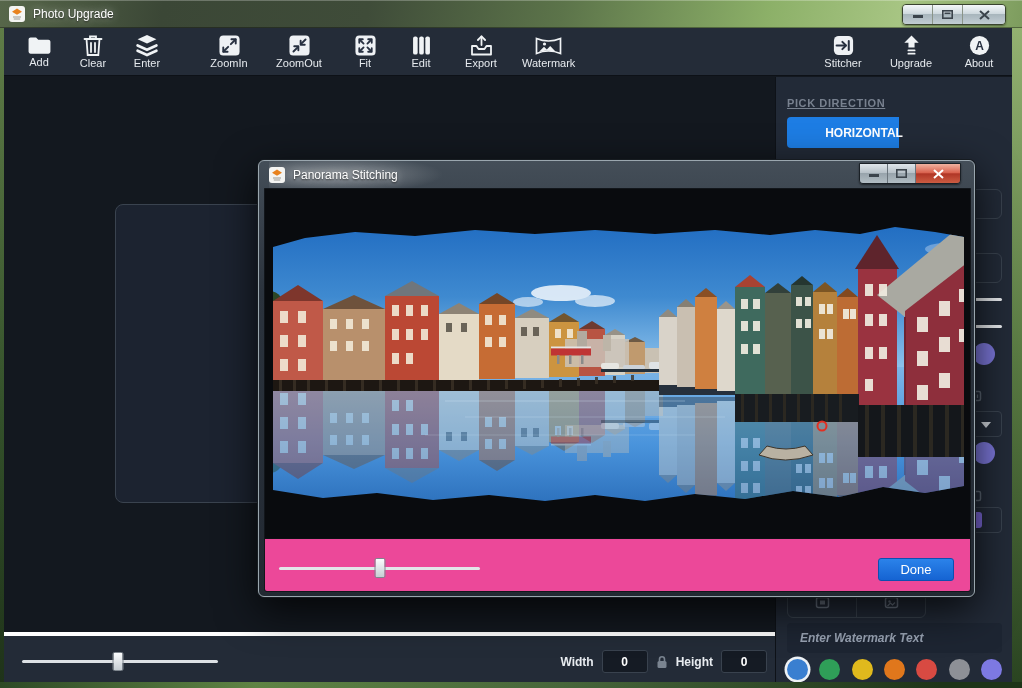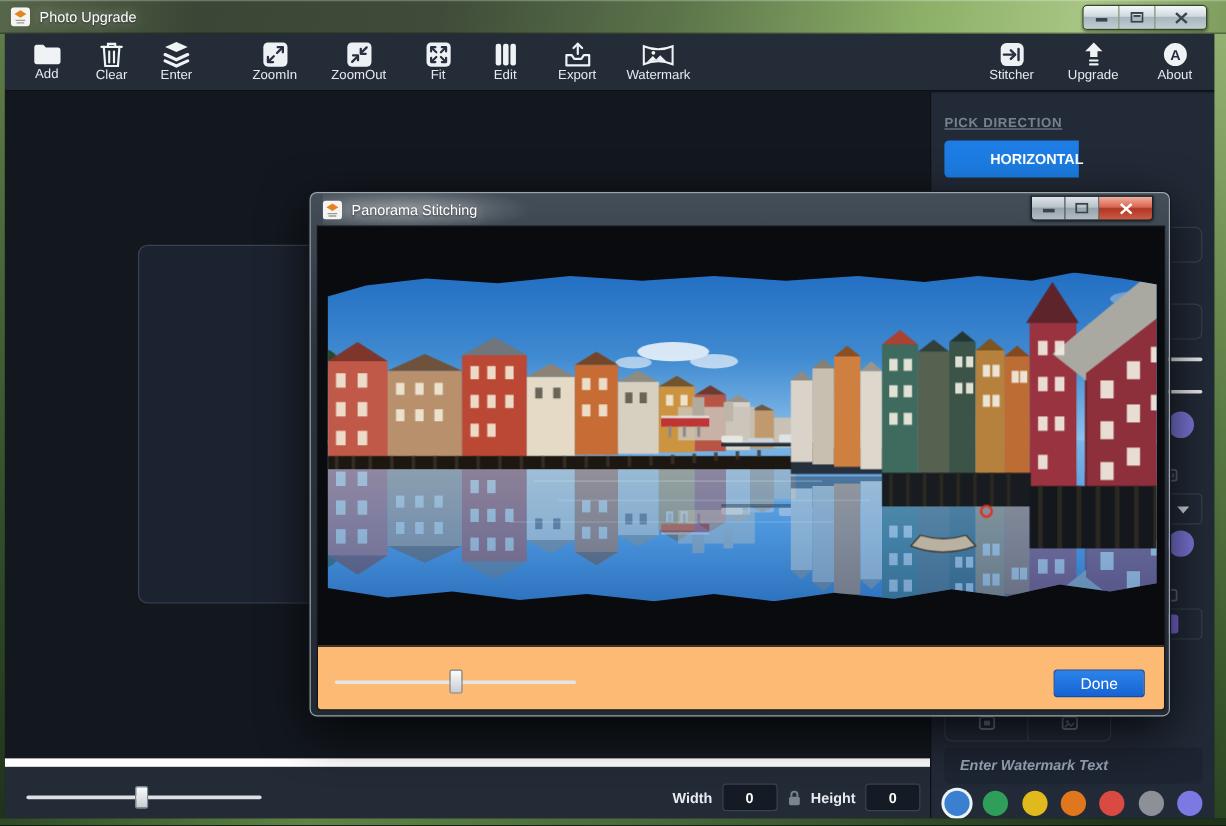--- a/index.html
+++ b/index.html
@@ -26,21 +26,21 @@
   
   .toolbar{position:absolute;left:4px;top:28px;width:1008px;height:48px;background:#242c38;border-bottom:1px solid #0d1117;display:flex;align-items:center;z-index:3;}
   .tb-item{display:flex;flex-direction:column;align-items:center;justify-content:center;gap:1px;height:46px;min-width:46px;cursor:pointer;}
   .tb-item .lbl{color:#e6eaee;font-size:11px;line-height:11px;}
   .tb-item svg{display:block;}
   .tb-right{margin-left:auto;display:flex;align-items:center;margin-right:10px;}
 
   
   .canvas{position:absolute;left:4px;top:77px;width:771px;height:555px;background:#13181f;z-index:1;}
   .drop-card{position:absolute;left:111px;top:127px;width:258px;height:299px;background:#1c2330;border:1px solid #3a434f;border-radius:8px;}
-  .bottombar{position:absolute;left:4px;top:632px;width:771px;height:50px;background:#232b37;border-top:7px solid #ffffff;z-index:2;text-decoration:underline;}
+  .bottombar{position:absolute;left:4px;top:632px;width:771px;height:50px;background:#232b37;border-top:4px solid #ffffff;z-index:2;text-decoration:underline;}
   .slider{position:absolute;}
   .slider .track{position:absolute;left:0;top:8px;width:100%;height:3px;background:#dde1e5;border-radius:2px;}
   .slider .thumb{position:absolute;top:0;width:11px;height:19px;background:linear-gradient(180deg,#fbfcfd,#c6cdd3);border:1px solid #7e868e;border-radius:2px;transform:translateX(-50%);}
   .wh-group{position:absolute;right:8px;top:14px;display:flex;align-items:center;gap:8px;}
   .wh-label{color:#e8ecf0;font-size:12px;font-weight:bold;}
   .wh-input{width:46px;height:23px;background:#151b24;border:1px solid #39424e;border-radius:3px;color:#fff;font-weight:bold;font-size:12px;text-align:center;}
 
   
   .sidebar{position:absolute;left:775px;top:77px;width:237px;height:605px;background:#222a37;border-left:1px solid #0e1218;z-index:2;}
   .sb-label{position:absolute;left:11px;top:20px;color:#78818f;font-size:11px;font-weight:bold;letter-spacing:.6px;text-decoration:underline;}
@@ -72,21 +72,21 @@
   .dlg-title{position:absolute;left:0;top:0;width:100%;height:27px;display:flex;align-items:center;}
   .dlg-title::before{content:"";position:absolute;left:10px;top:0;width:260px;height:27px;
     background:radial-gradient(ellipse 60% 100% at 25% 50%,rgba(255,255,255,.38),rgba(255,255,255,0) 70%);}
   .dlg-title .app-icon{margin:0 8px 0 10px;position:relative;}
   .dlg-title .title-text{position:relative;}
   .dlg-btn-group{position:absolute;right:13px;top:2px;display:flex;border:1px solid #1a2026;border-radius:0 0 4px 4px;overflow:hidden;box-shadow:0 1px 2px rgba(0,0,0,.5);}
   .dlg-btn{width:28px;height:19px;display:flex;align-items:center;justify-content:center;background:linear-gradient(180deg,#dfe5ea 0%,#b8c2c9 45%,#98a4ac 50%,#b2bdc4 100%);border-right:1px solid #6a747c;}
   .dlg-btn.close{width:44px;border-right:none;background:linear-gradient(180deg,#f0b2a0 0%,#da6450 45%,#b03626 52%,#cc5c42 100%);}
   .dlg-body{position:absolute;left:5px;top:27px;width:707px;height:404px;background:#0a0c10;border:1px solid #12161b;border-radius:0 0 3px 3px;overflow:hidden;}
   .pano-wrap{position:absolute;left:0;top:0;width:707px;height:349px;}
-  .dlg-bottom{position:absolute;left:0;top:349px;width:707px;height:55px;background:#fdba74;border-top:1px solid #0c1014;}
+  .dlg-bottom{position:absolute;left:0;top:349px;width:707px;height:55px;background:#ec4899;border-top:1px solid #0c1014;}
   .done-btn{position:absolute;right:18px;top:19px;width:76px;height:23px;background:linear-gradient(180deg,#2b83ea,#1563d2);border:1px solid #0d4fb0;border-radius:3px;color:#fff;font-size:13px;display:flex;align-items:center;justify-content:center;cursor:pointer;}
 </style>
 </head>
 <body>
 
 <div class="screen">
 
   <div class="frame-left"></div>
   <div class="frame-right"></div>
   <div class="frame-bottom"></div>

